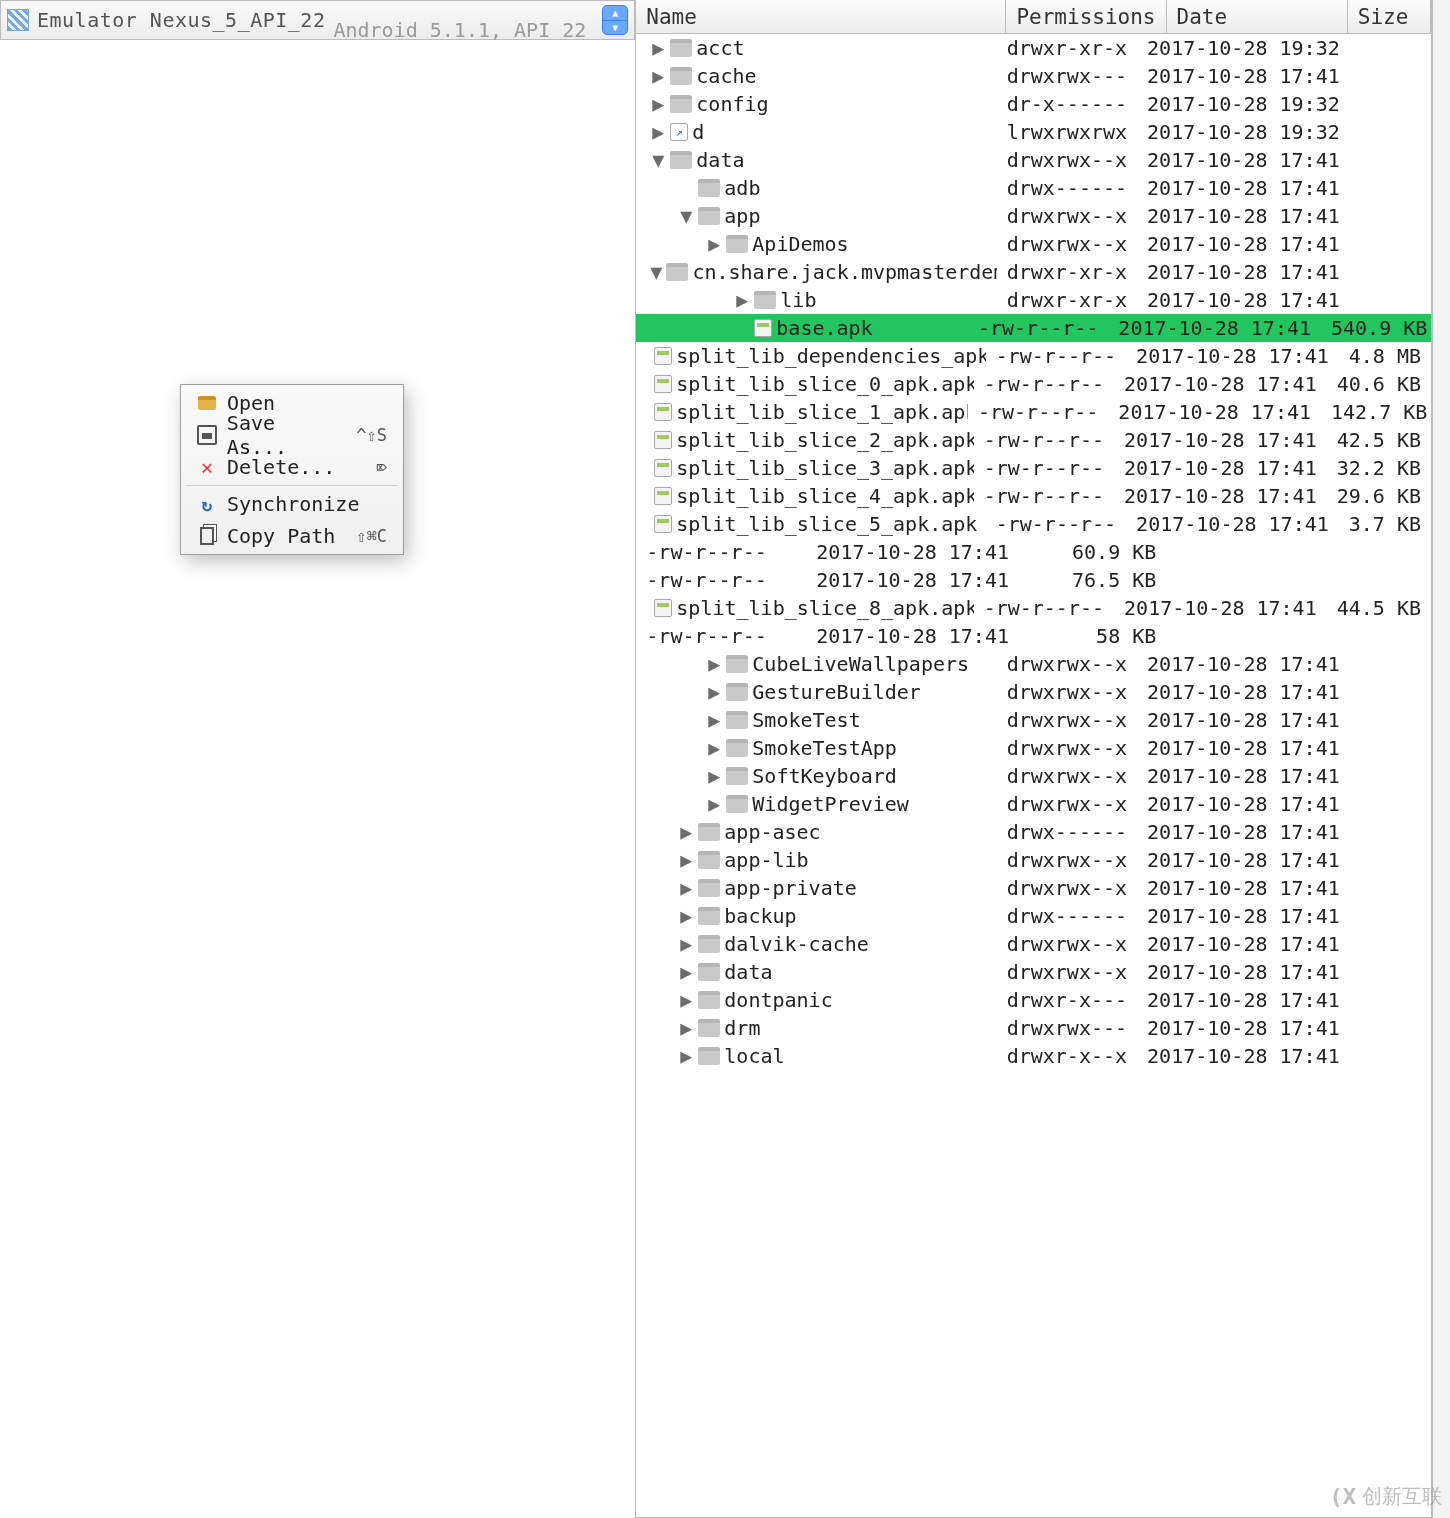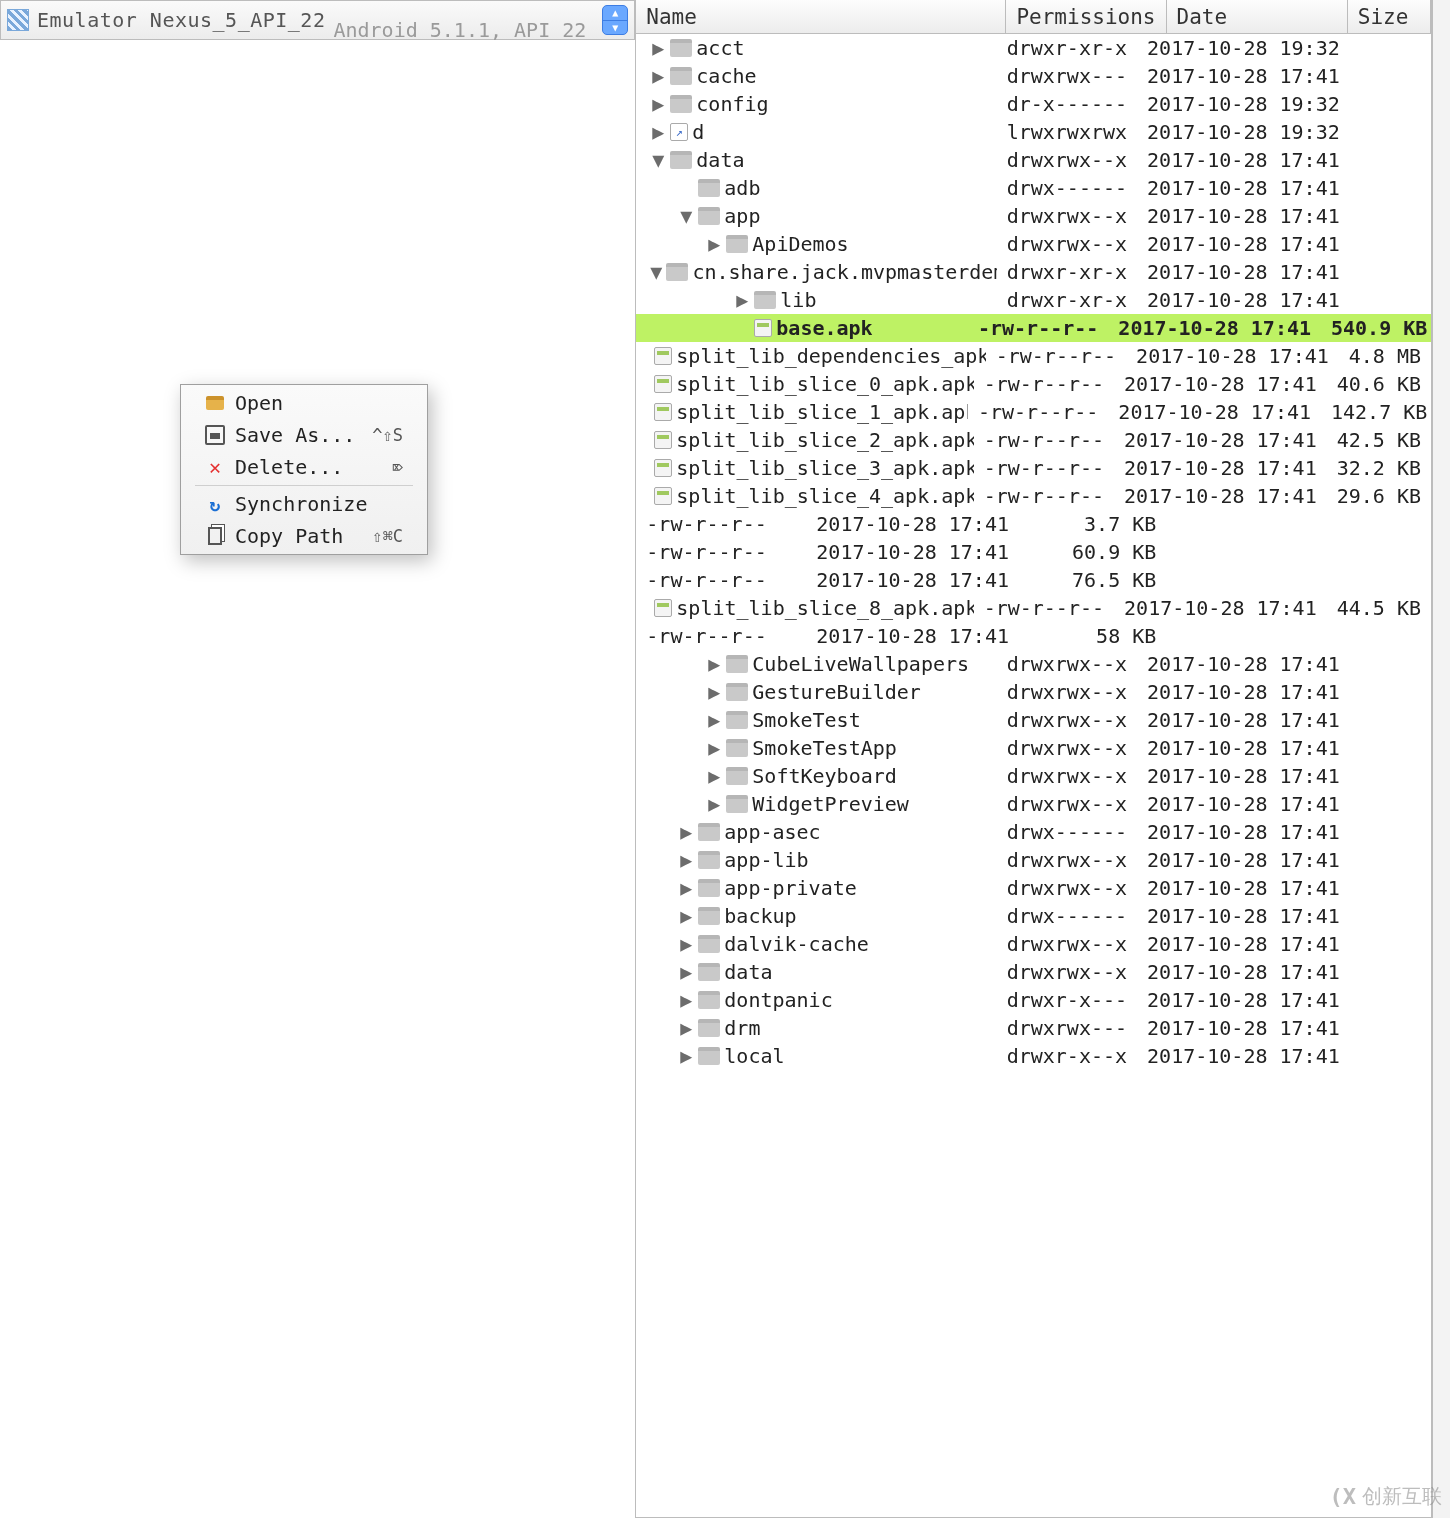--- a/index.html
+++ b/index.html
@@ -32,42 +32,42 @@
   .col-perm { width:170px; }
   .col-date { width:250px; }
   .col-size { width:110px; text-align:right; }
   .header-row { display:flex; height:34px; align-items:center;
                 background:linear-gradient(#fdfdfd,#ececec); font-family:system-ui,sans-serif;
                 font-size:21px; color:#333; border-bottom:1px solid #bcbcbc; }
   .header-row > div { padding:8px 10px; border-right:1px solid #bcbcbc; height:100%;
                       display:flex; align-items:center; }
 
   .row { display:flex; align-items:center; height:28px; white-space:nowrap; }
-  .row.selected { background:#bef264;font-weight:bold; }
+  .row.selected { background:#22c55e; }
   .row > div { padding:0 10px; }
   .row .col-name { display:flex; align-items:center; gap:4px; overflow:hidden; }
   .indent { display:inline-block; }
   .arrow { width:16px; text-align:center; color:#6c6c6c; cursor:pointer; user-select:none; }
   .arrow.none { visibility:hidden; }
 
   .icon { width:22px; height:18px; display:inline-block; flex-shrink:0; position:relative; }
   .icon.folder { background:#c9c9c9; border-top:4px solid #b6b6b6; border-radius:2px; }
   .icon.folder-open { background:#e6b24a; border-top:4px solid #cc922b; border-radius:2px; }
   .icon.file { width:18px; background:#f4f4f4; border:1px solid #aaa; border-radius:2px; }
   .icon.file::after { content:""; position:absolute; left:2px; right:2px; top:3px; height:4px;
                       background:#a0c95f; }
   .icon.link { width:18px; background:#fff; border:1px solid #aaa; border-radius:2px; }
   .icon.link::after { content:"↗"; position:absolute; inset:0; font-size:12px;
                       display:flex; align-items:center; justify-content:center; color:#3c6cc9; }
 
   
-  .ctx { position:absolute; left:180px; top:384px; width:248px;
+  .ctx { position:absolute; left:180px; top:384px; width:224px;
          background:linear-gradient(#fafafa,#f0f0f0); border:1px solid #9f9f9f;
          box-shadow:4px 6px 18px rgba(0,0,0,.25); font-family:system-ui,sans-serif;
-         font-size:20px; padding:2px 14px; z-index:50; }
+         font-size:20px; padding:2px 6px; z-index:50; }
   .ctx-item { display:flex; align-items:center; gap:10px; height:32px; padding:0 10px; }
   .ctx-item .mi { width:20px; height:20px; display:flex; align-items:center; justify-content:center; }
   .ctx-item .sc { margin-left:auto; color:#555; font-size:17px; }
   .ctx-sep { border-top:1px solid #cfcfcf; margin:2px 0; }
   .mi-save { border:2px solid #555; border-radius:2px; }
   .mi-save::after { content:""; display:block; width:10px; height:6px; margin:1px auto 0;
                     background:#555; }
   .mi-del { color:#e53030; font-weight:bold; font-size:20px; line-height:1; }
   .mi-sync { color:#1b6fd4; font-size:18px; font-weight:bold; }
   .mi-copy { border:2px solid #555; width:14px; height:18px;
@@ -285,20 +285,26 @@
             <span class="indent" style="width: 84px;"></span>
             <span class="arrow none"></span>
             <span class="icon file"></span>
             <span>split_lib_slice_4_apk.apk</span>
           </div>
           <div class="col-perm">-rw-r--r--</div>
           <div class="col-date">2017-10-28 17:41</div>
           <div class="col-size">29.6 KB</div>
         </div>
         <div class="row">
+          <div class="col-name">
+            <span class="indent" style="width: 84px;"></span>
+            <span class="arrow none"></span>
+            <span class="icon file"></span>
+            <span>split_lib_slice_5_apk.apk</span>
+          </div>
           <div class="col-perm">-rw-r--r--</div>
           <div class="col-date">2017-10-28 17:41</div>
           <div class="col-size">3.7 KB</div>
         </div>
         <div class="row">
           <div class="col-perm">-rw-r--r--</div>
           <div class="col-date">2017-10-28 17:41</div>
           <div class="col-size">60.9 KB</div>
         </div>
         <div class="row">

